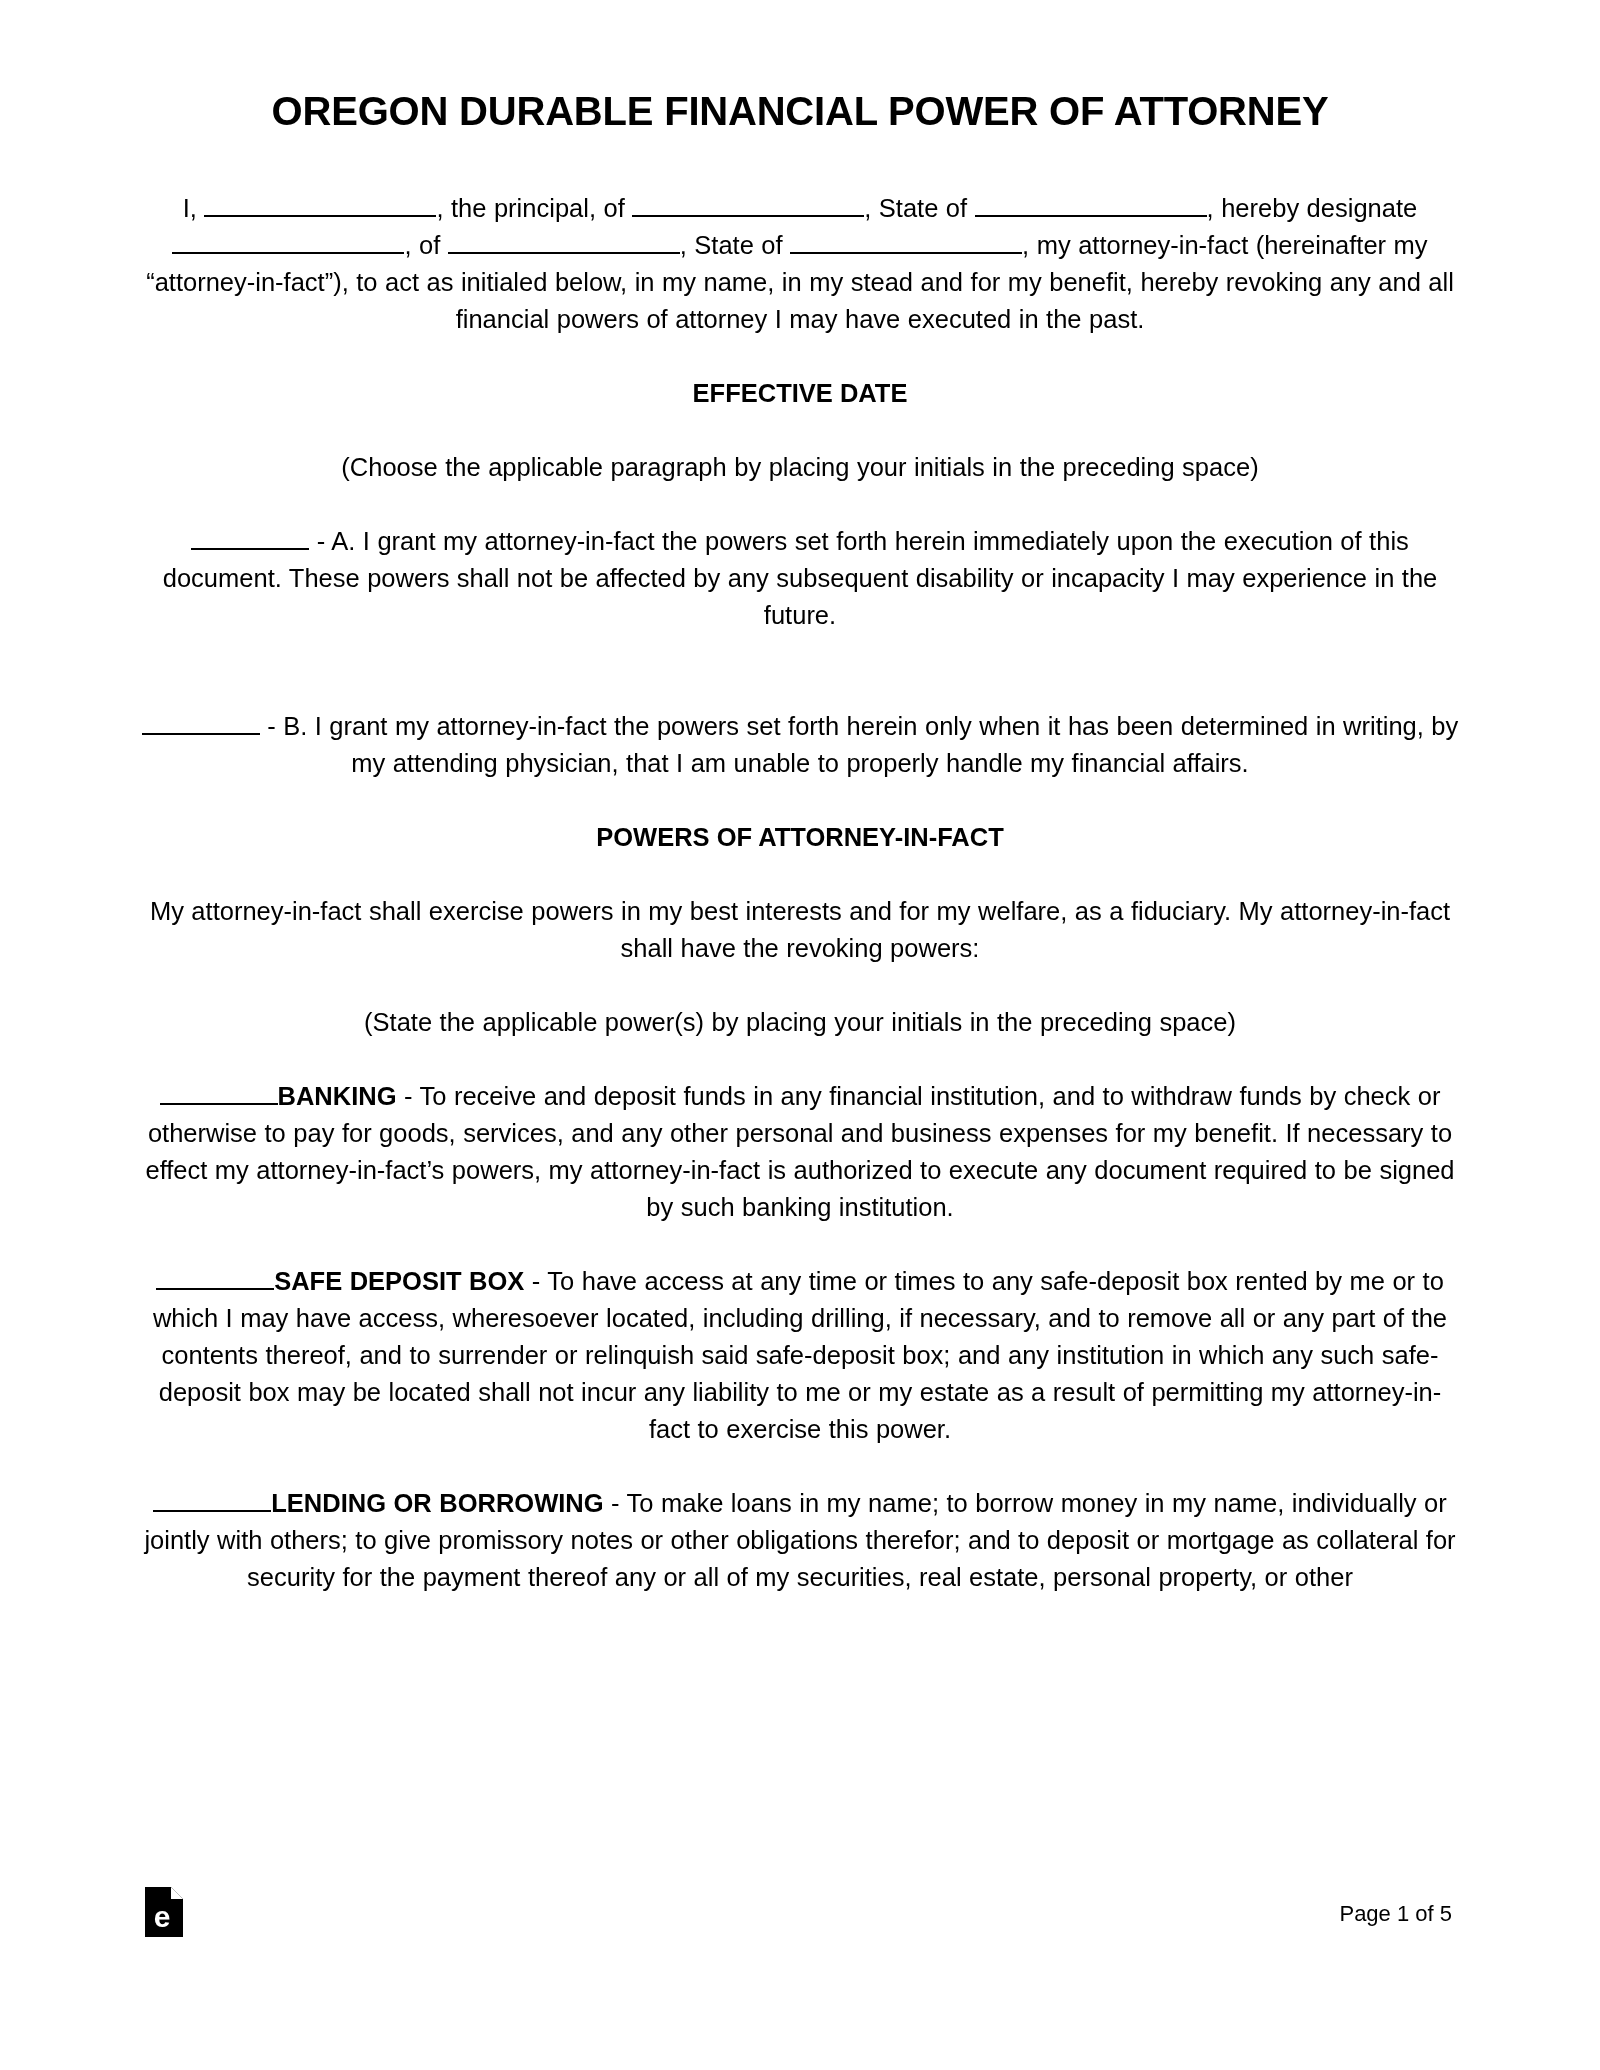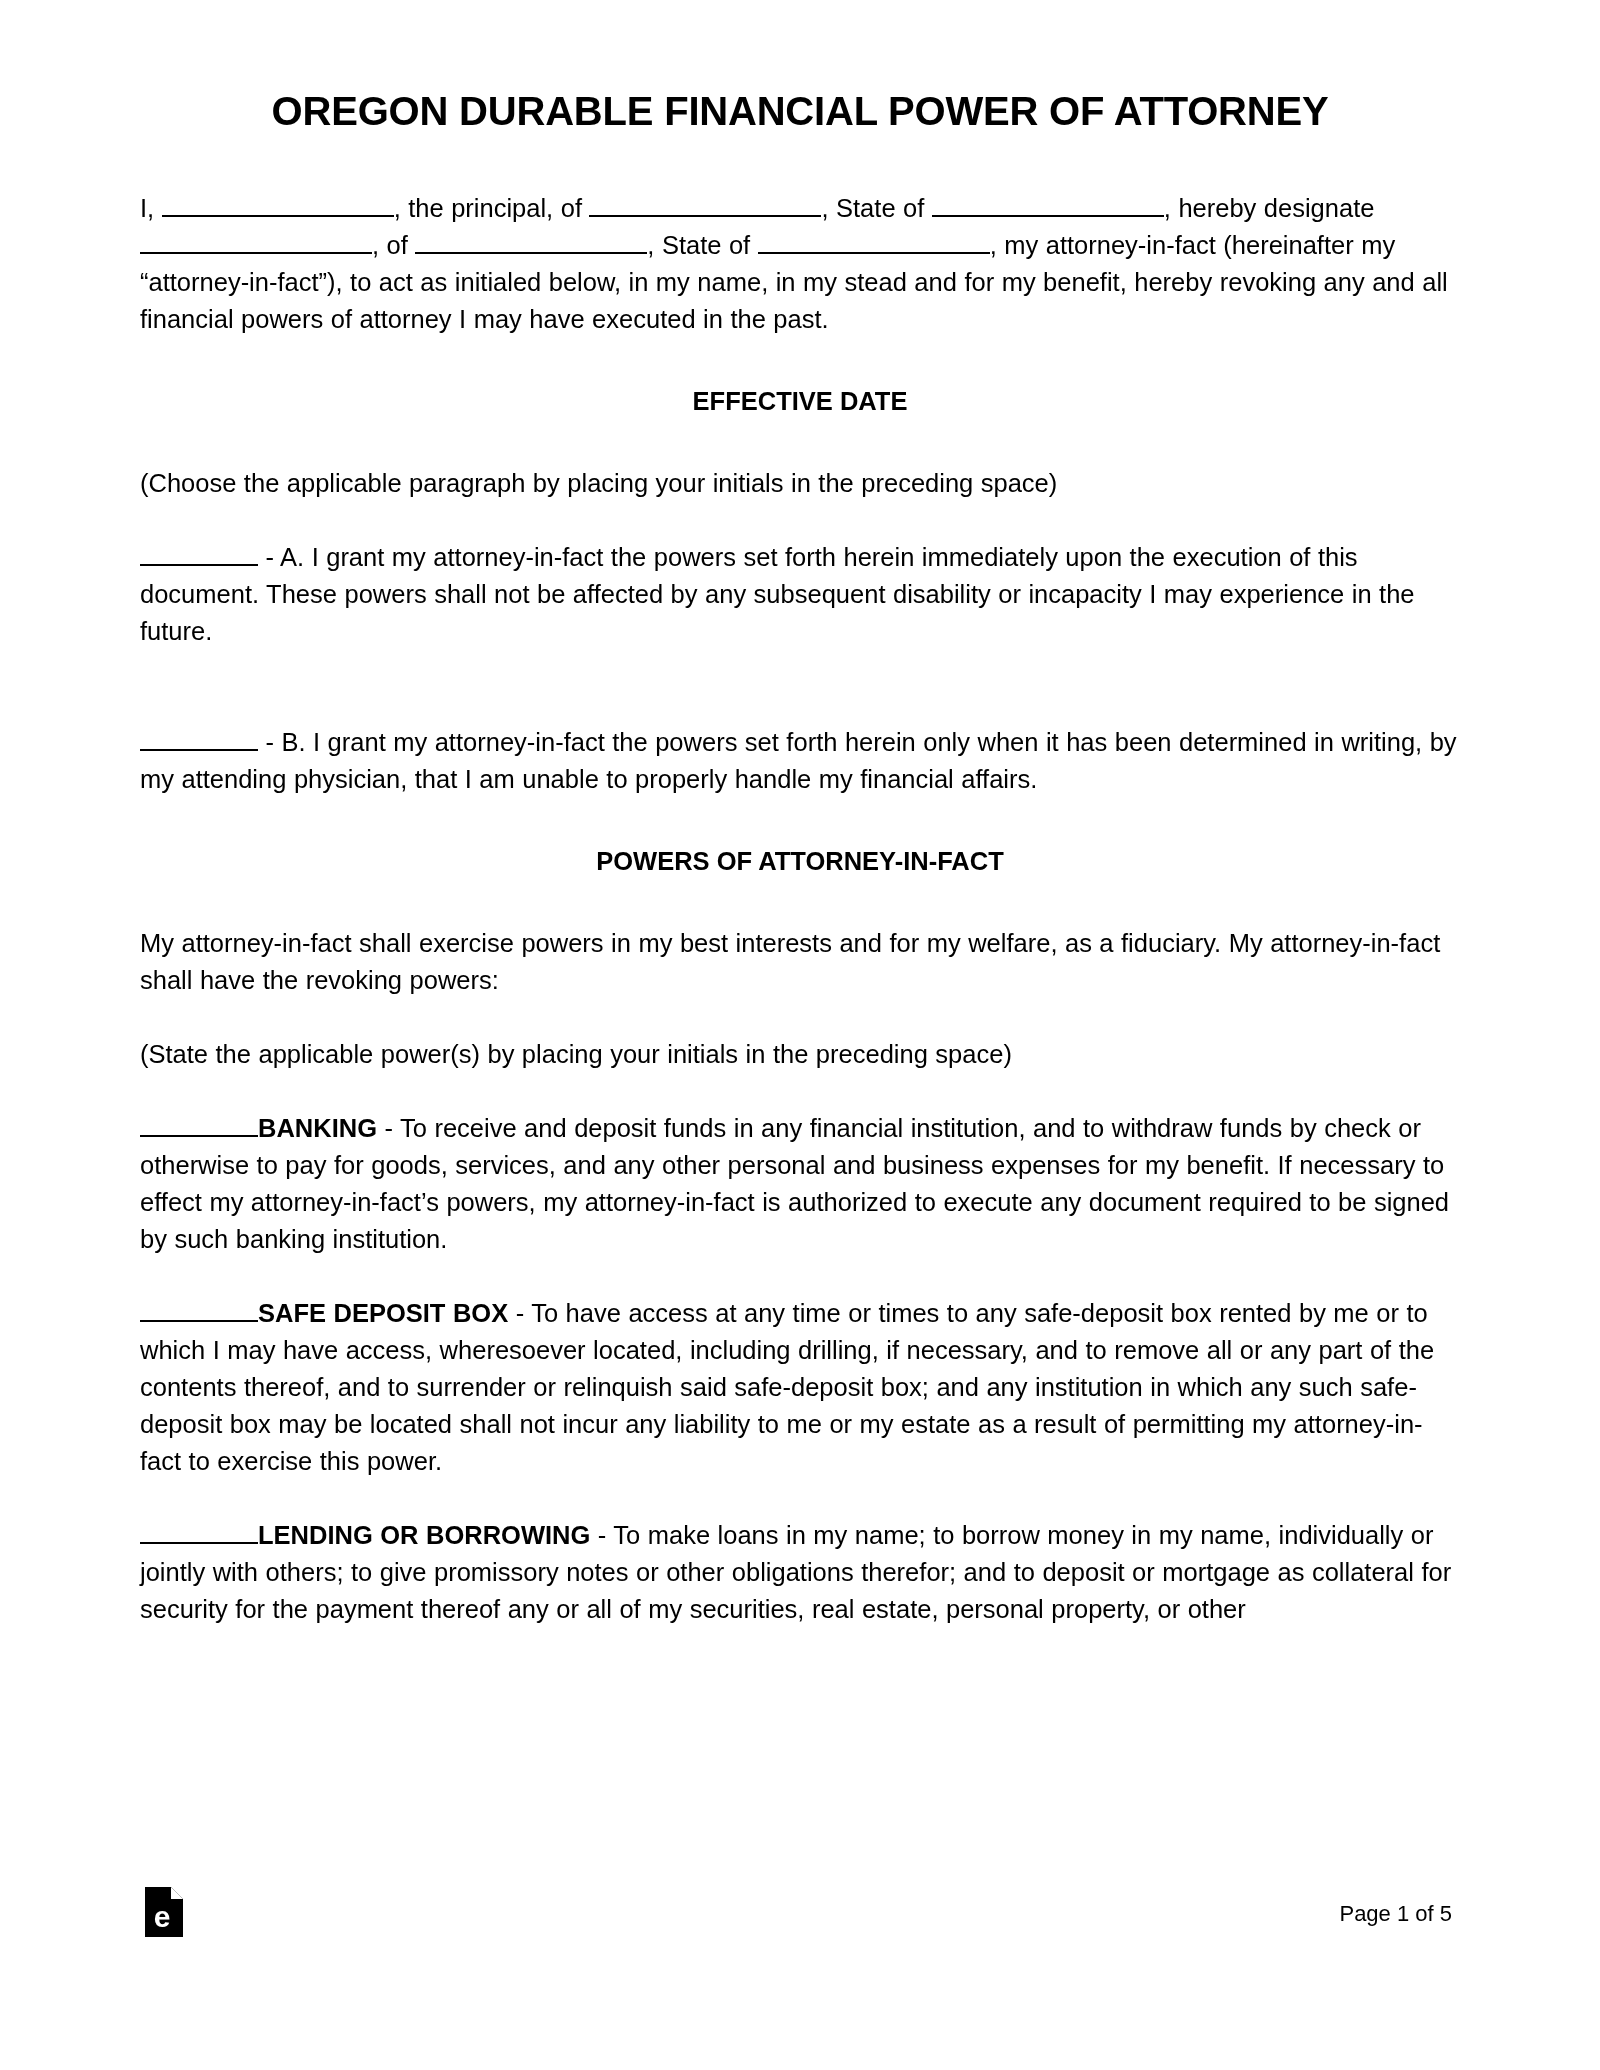--- a/index.html
+++ b/index.html
@@ -24,32 +24,32 @@
     text-align: center;
     font-size: 40px;
     font-weight: bold;
     letter-spacing: -0.2px;
     margin: 18px 0 0 0;
     line-height: 1.15;
   }
   .body-block {
     font-size: 25.5px;
     line-height: 37px;
-    text-align: left;
+    text-align: center;
     margin: 0;
     word-spacing: 0.4px;
   }
   .spacer-lg { height: 56px; }
   .spacer-md { height: 37px; }
   .section-heading {
     text-align: center;
     font-size: 25.5px;
     font-weight: bold;
     line-height: 37px;
-    margin: 8px;
+    margin: 0;
   }
   .blank-line {
     display: inline-block;
     border-bottom: 2px solid #000;
     vertical-align: baseline;
     height: 0;
   }
   .blank-long { width: 232px; }
   .blank-init { width: 118px; }
   .power-name { font-weight: bold; }

